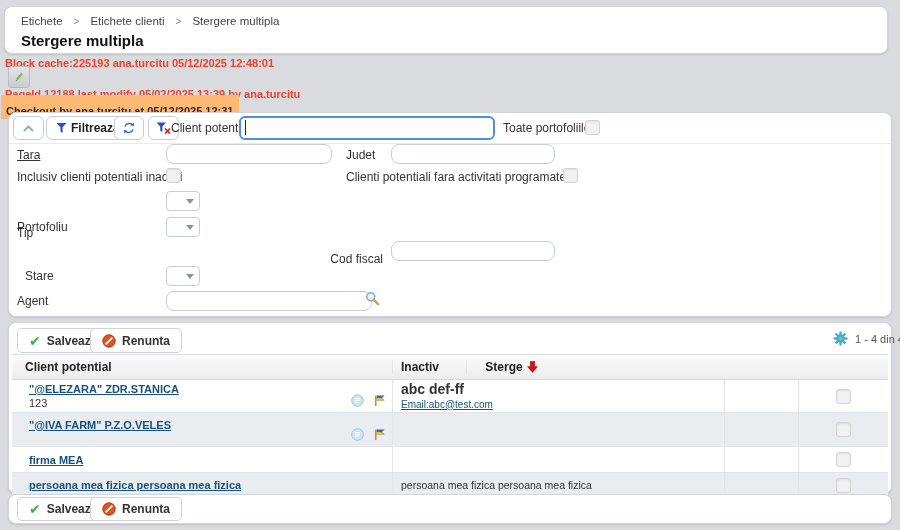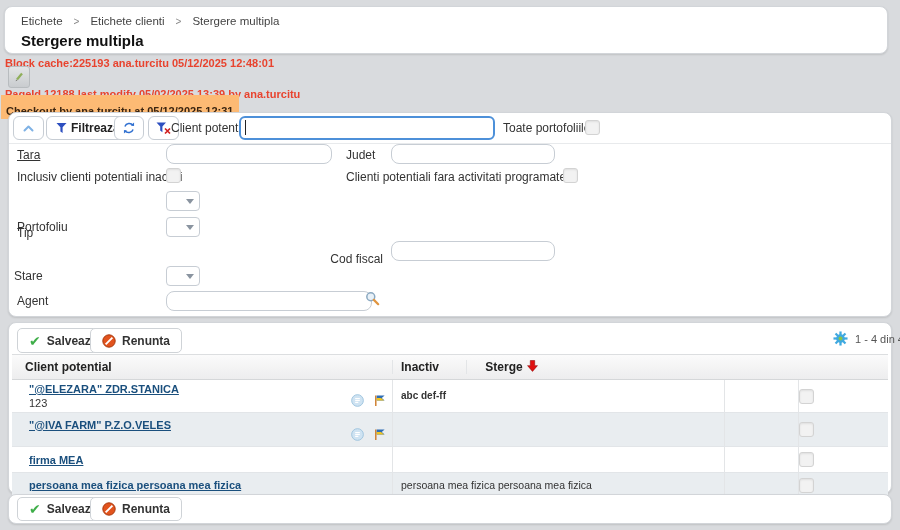--- a/index.html
+++ b/index.html
@@ -60,49 +60,49 @@
   #lbl-fara{left:337px;top:57px;}
   #cb-fara{left:554px;top:55px;}
   .dsel{position:absolute;width:34px;height:20px;background:#fff;border:1px solid #c7cdd4;
     border-radius:4px;box-sizing:border-box;cursor:pointer;}
   .dsel:after{content:"";position:absolute;right:5px;top:7px;border-left:4px solid transparent;
     border-right:4px solid transparent;border-top:5px solid #8a94a0;}
   #lbl-tip{left:8px;top:81px;margin-top:32px;}    #sel-tip{left:157px;top:78px;}
   #lbl-port{left:8px;top:107px;}  #sel-port{left:157px;top:104px;}
   #lbl-cod{left:300px;top:131px;width:74px;text-align:right;margin-top:8px;}
   #inp-cod{left:382px;top:128px;width:150px;}
-  #lbl-stare{left:5px;top:156px;} #sel-stare{left:157px;top:153px;}
+  #lbl-stare{left:16px;top:156px;} #sel-stare{left:157px;top:153px;}
   #lbl-agent{left:8px;top:181px;} #inp-agent{left:157px;top:178px;width:192px;}
   #agent-search{position:absolute;left:356px;top:178px;width:16px;height:16px;cursor:pointer;}
   
   #grid-card{left:8px;top:322px;width:882px;height:170px;padding:0;}
   .action-btn{position:absolute;top:5px;height:25px;background:#fff;border:1px solid #cfd3d7;
     border-radius:5px;display:flex;align-items:center;gap:6px;padding:0 11px;
     font-size:12px;font-weight:bold;color:#333;box-sizing:border-box;cursor:pointer;}
   .check-ic{color:#3fae49;font-size:14px;line-height:1;}
   #pager-gear{position:absolute;left:824px;top:8px;width:15px;height:15px;cursor:pointer;}
   #pager-text{position:absolute;left:846px;top:10px;font-size:11px;color:#555;white-space:nowrap;}
   .table{position:absolute;left:3px;top:31px;width:876px;}
   .thead{display:flex;height:24px;background:linear-gradient(#fbfbfb,#ededee);
     border-top:1px solid #dcdee0;border-bottom:1px solid #d5d7d9;align-items:center;
     font-weight:bold;font-size:12px;color:#222;}
   .th,.td{box-sizing:border-box;}
   .c-client{width:380px;padding-left:13px;}
   .c-contact{width:332px;padding-left:8px;border-left:1px solid #e3e5e7;}
   .c-inactiv{width:74px;padding-left:8px;border-left:1px solid #e3e5e7;}
-  .c-sterge{width:90px;border-left:1px solid #e3e5e7;display:flex;justify-content:center;gap:4px;}
+  .c-sterge{width:90px;border-left:1px solid #e3e5e7;display:flex;align-items:center;justify-content:center;gap:4px;}
   .trow{display:flex;border-bottom:1px solid #e2e5e8;align-items:stretch;}
   .trow.alt{background:#e9edf0;}
   .td{display:flex;flex-direction:column;justify-content:center;position:relative;}
   .td.c-client{padding-left:17px;padding-right:40px;}
   .rlink{font-size:11px;font-weight:bold;color:#1a4f7d;text-decoration:underline;cursor:pointer;width:max-content;}
   .rcode{font-size:11px;color:#333;margin-top:2px;}
   .rowicons{position:absolute;right:6px;bottom:5px;display:flex;gap:9px;align-items:center;}
   .contact-small{font-size:10px;line-height:1.25;color:#333;}
-  .contact-small b{font-size:10px;}
+  .contact-small b{font-size:14px;}
   .clink{color:#1a5276;text-decoration:underline;cursor:pointer;}
   .contact-plain{font-size:10.5px;color:#333;}
   
   #bottom-card{left:8px;top:494px;width:882px;height:28px;}
   #bottom-card .action-btn{top:2px;height:24px;}
   .pos-save{left:8px;} .pos-cancel{left:81px;}
   svg{display:block;}
 </style>
 </head>
 <body>
@@ -261,20 +261,21 @@
             <svg width="13" height="13" viewBox="0 0 14 14">
               <line x1="3" y1="1.5" x2="3" y2="13" stroke="#d08030" stroke-width="1.6"></line>
               <path d="M4 1.5h8.5l-3 2.8 3 2.8H4z" fill="#2e6db4"></path>
               <path d="M4 4.3h4.6l3.4 2.8H4z" fill="#f0c420"></path>
             </svg>
           </span>
         </span>
       </div>
       <div class="td c-contact">
         <div class="contact-small"><b>abc def-ff</b></div>
+        <div class="contact-small"><span class="clink">Email:abc@test.com</span></div>
       </div>
       <div class="td c-inactiv"></div>
       <div class="td c-sterge">
           <span class="cb"></span>
         </div>
     </div>
 
     <div class="trow alt" style="height:33px;">
       <div class="td c-client">
         <a class="rlink" style="margin-bottom:10px;">"@IVA FARM" P.Z.O.VELES</a>

